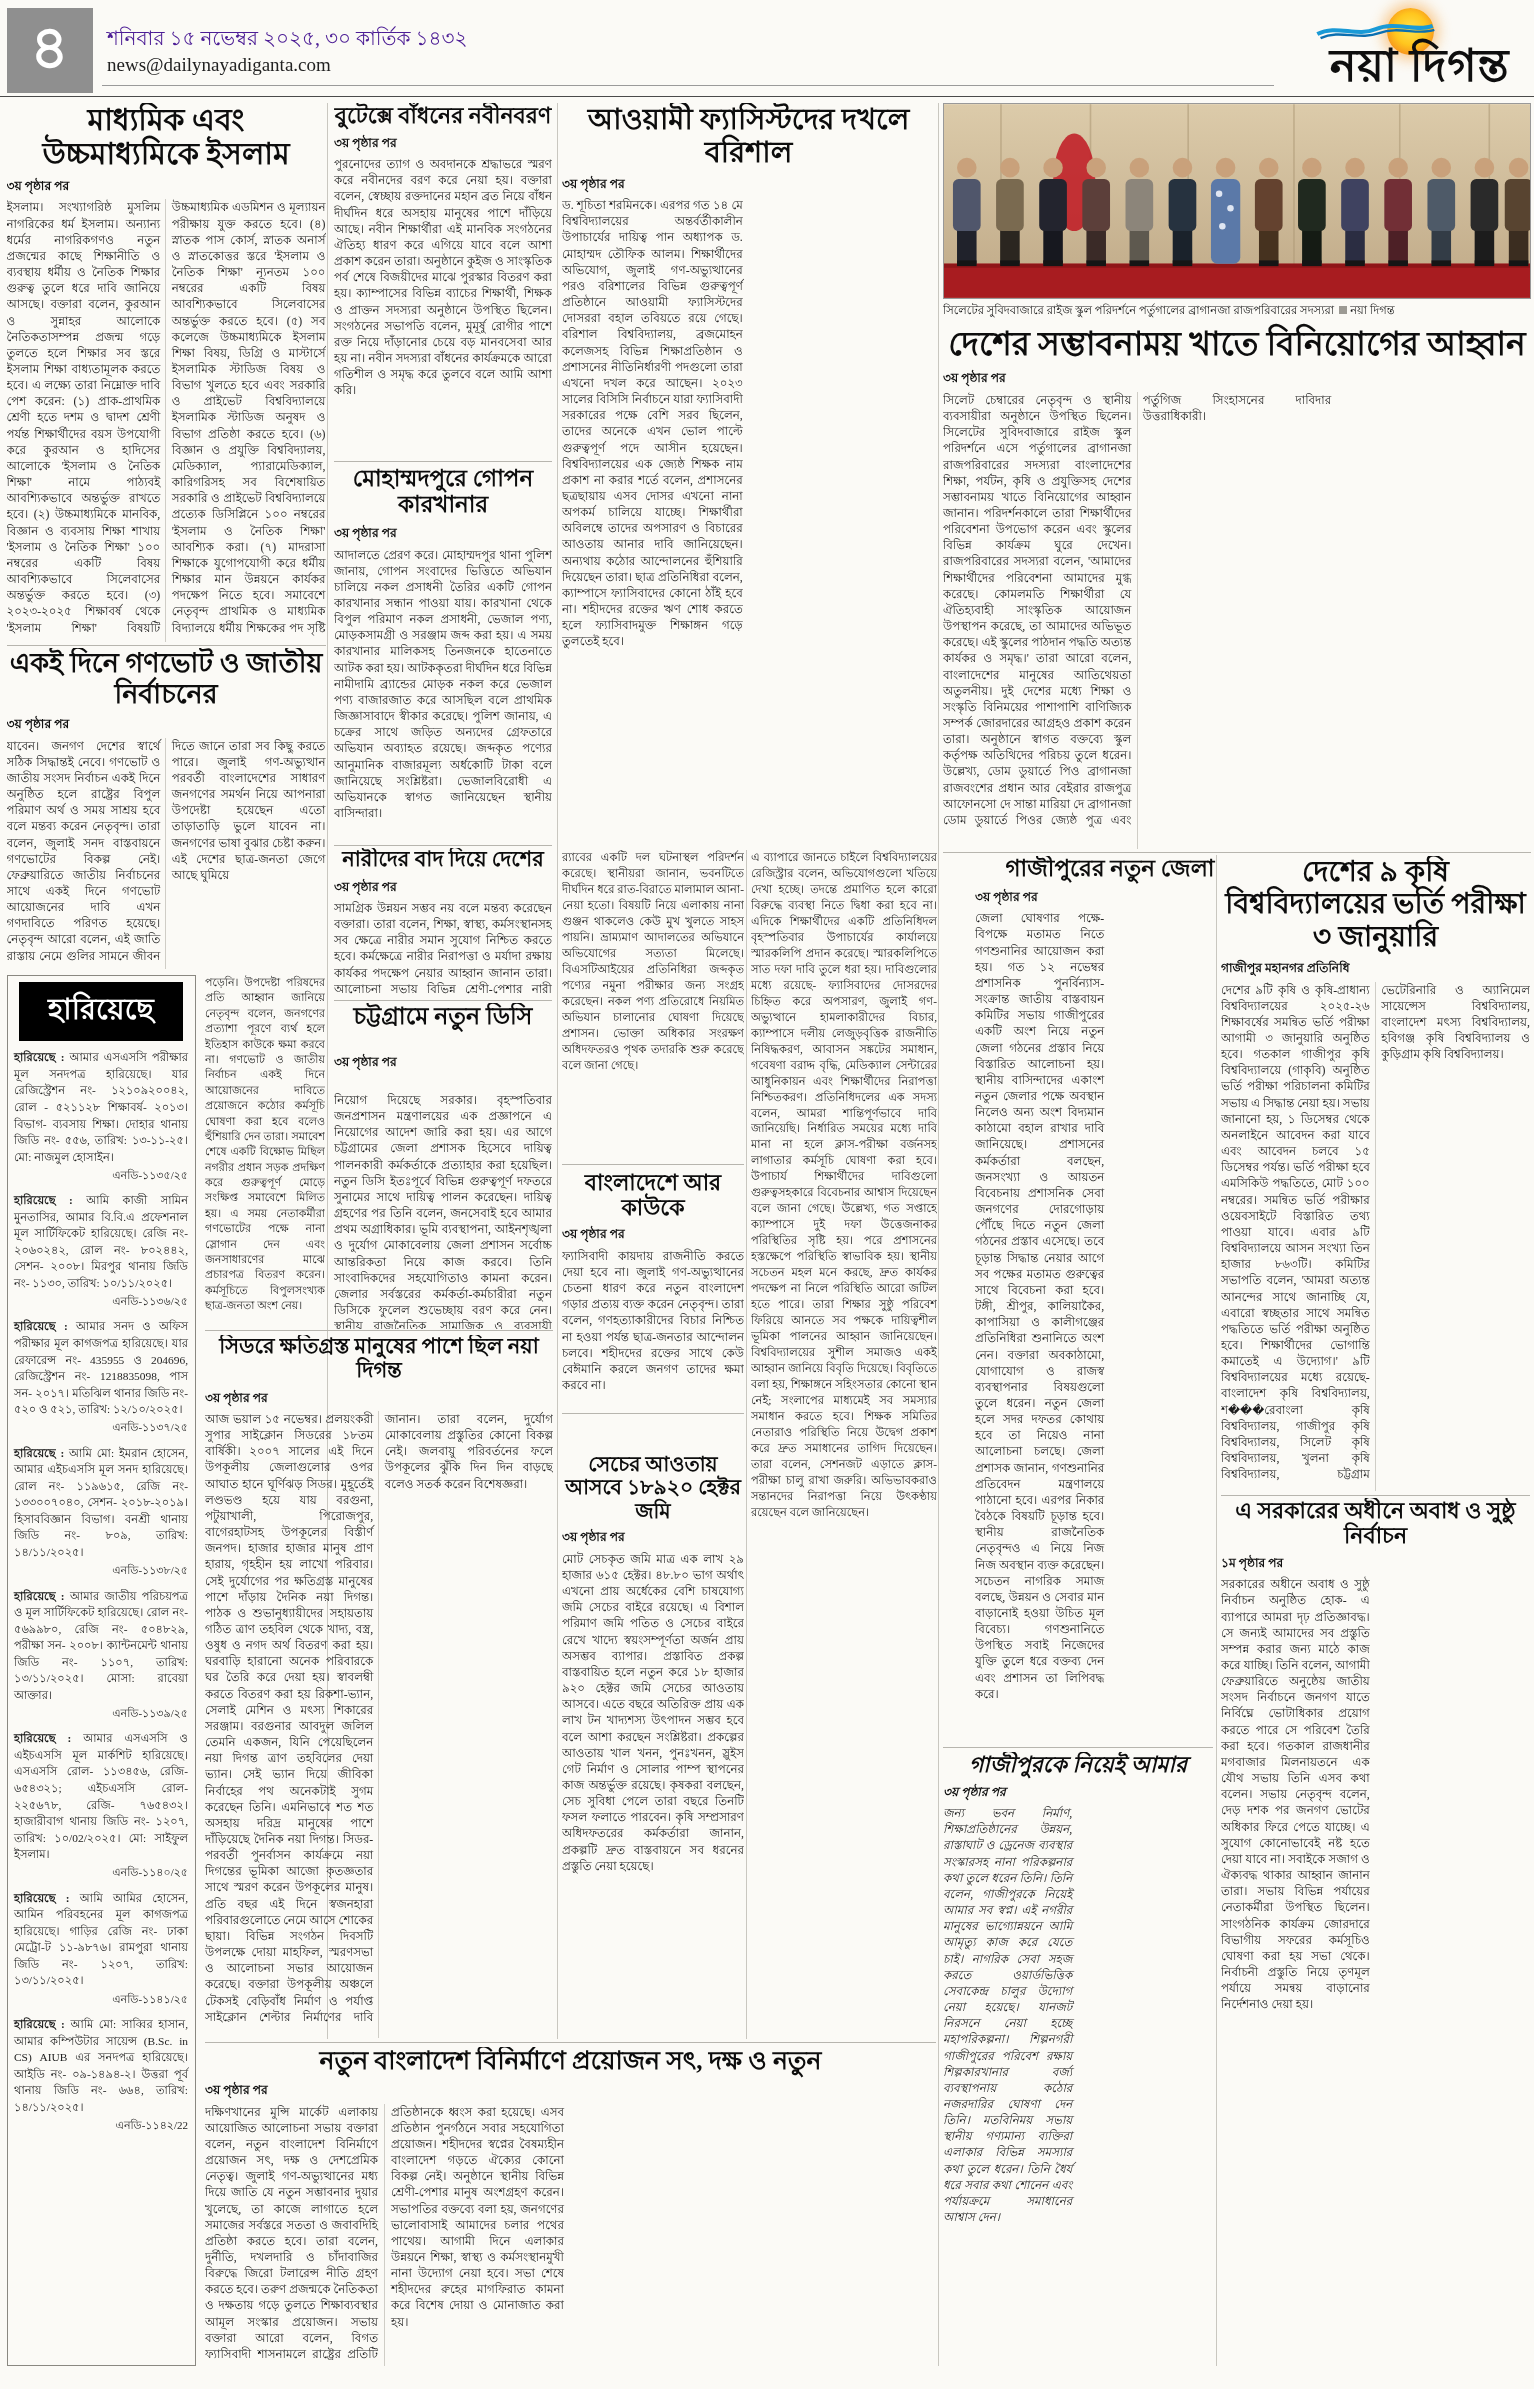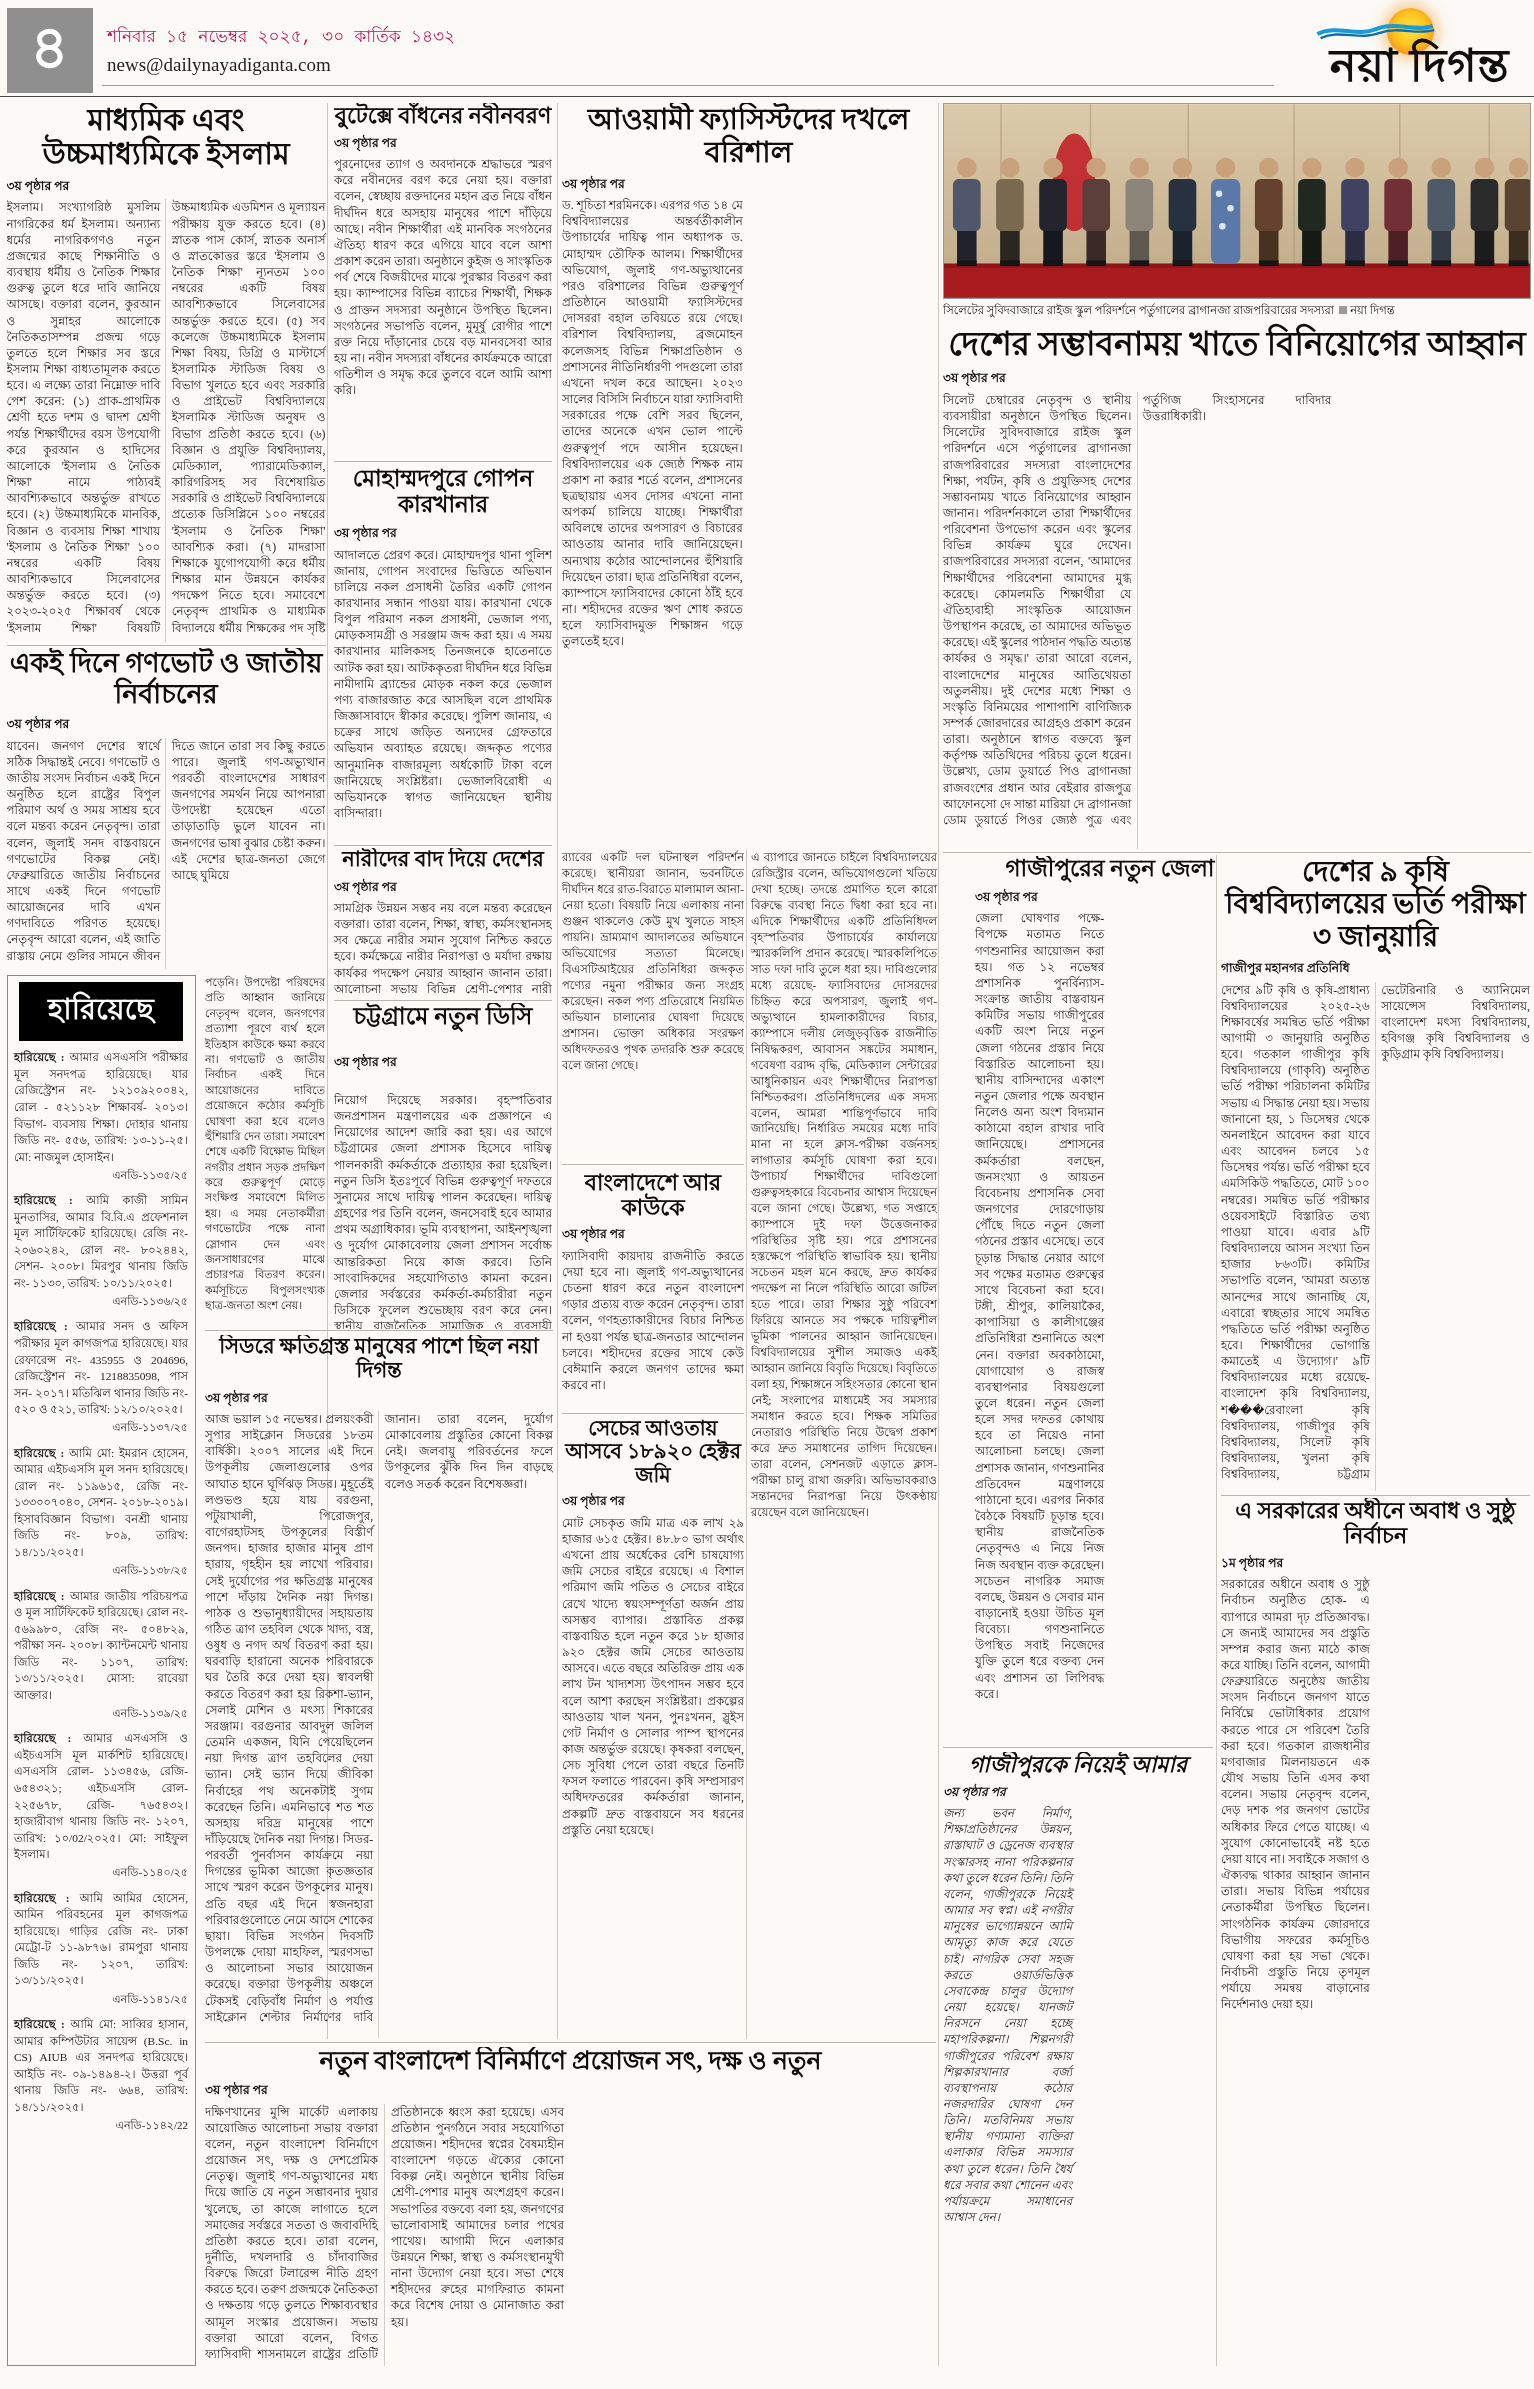--- a/index.html
+++ b/index.html
@@ -2,21 +2,21 @@
 <html style="font-size:13px"><head>
 <meta charset="utf-8">
 <style>
   html,body{margin:0;padding:0;background:#e8e6e0;}
   #paper{position:relative;width:1535px;height:2389px;background:#fbfaf6;margin:0 auto;
          font-family:"Liberation Serif","DejaVu Serif",serif;color:#1c1c1c;overflow:hidden;}
   
   #hdr{position:absolute;left:0;top:0;width:1535px;height:96px;border-bottom:1.6px solid #4a4a4a;background:#fbfaf6;}
   #pagebox{position:absolute;left:6.5px;top:8.1px;width:86px;height:85px;background:#8f8f8f;color:#fff;
            display:flex;align-items:center;justify-content:center;font-size:60px;font-weight:700;}
-  #dateline{position:absolute;left:107px;top:23px;font-size:17px;color:#be185d;font-family:Liberation Mono, monospace;}
+  #dateline{position:absolute;left:107px;top:23px;font-size:20px;color:#4c1d95;}
   #email{position:absolute;left:107px;top:54px;font-size:19px;color:#222;}
   #emailrule{position:absolute;left:102px;top:85px;width:1172px;height:0.8px;background:#9a9a9a;}
   #logo{position:absolute;left:1309px;top:3.3px;width:221px;height:85px;}
   #logo .sun{position:absolute;left:78px;top:4.9px;width:47px;height:47px;border-radius:50%;
              background:radial-gradient(circle at 50% 45%,#ffe24a 0%,#ffc61e 45%,#f7941d 75%,rgba(247,148,29,0) 100%);
              box-shadow:0 0 13px 4.9px rgba(247,148,29,.45);}
   #logo .wave{position:absolute;left:4.9px;top:18px;}
   #logo .word{position:absolute;left:0;top:28px;width:221px;text-align:center;font-size:45px;font-weight:700;color:#0e0e0e;
               font-family:"Liberation Serif","DejaVu Serif",serif;letter-spacing:0.8px;white-space:nowrap;}
   
@@ -272,21 +272,21 @@
 
   <div class="art" style="left:562px;top:850px;width:182px;height:562px;">
     <div class="contbd" style="position:static;height:309px;overflow:hidden;">র‍্যাবের একটি দল ঘটনাস্থল পরিদর্শন করেছে। স্থানীয়রা জানান, ভবনটিতে দীর্ঘদিন ধরে রাত-বিরাতে মালামাল আনা-নেয়া হতো। বিষয়টি নিয়ে এলাকায় নানা গুঞ্জন থাকলেও কেউ মুখ খুলতে সাহস পায়নি। ভ্রাম্যমাণ আদালতের অভিযানে অভিযোগের সত্যতা মিলেছে। বিএসটিআইয়ের প্রতিনিধিরা জব্দকৃত পণ্যের নমুনা পরীক্ষার জন্য সংগ্রহ করেছেন। নকল পণ্য প্রতিরোধে নিয়মিত অভিযান চালানোর ঘোষণা দিয়েছে প্রশাসন। ভোক্তা অধিকার সংরক্ষণ অধিদফতরও পৃথক তদারকি শুরু করেছে বলে জানা গেছে।</div>
     <div class="hline" style="position:static;margin:4.9px 0;"></div>
     <div class="hl" style="font-size:22px;">বাংলাদেশে আর কাউকে</div>
     <div class="kick">৩য় পৃষ্ঠার পর</div>
     <div class="bd">ফ্যাসিবাদী কায়দায় রাজনীতি করতে দেয়া হবে না। জুলাই গণ-অভ্যুত্থানের চেতনা ধারণ করে নতুন বাংলাদেশ গড়ার প্রত্যয় ব্যক্ত করেন নেতৃবৃন্দ। তারা বলেন, গণহত্যাকারীদের বিচার নিশ্চিত না হওয়া পর্যন্ত ছাত্র-জনতার আন্দোলন চলবে। শহীদদের রক্তের সাথে কেউ বেঈমানি করলে জনগণ তাদের ক্ষমা করবে না।</div>
   </div>
 
   <div class="art" style="left:562px;top:1417px;width:182px;height:622px;">
-    <div class="hl" style="font-size:20.4px;">সেচের আওতায় আসবে ১৮৯২০ হেক্টর জমি</div>
+    <div class="hl" style="font-size:20.4px;margin-top:36px;">সেচের আওতায় আসবে ১৮৯২০ হেক্টর জমি</div>
     <div class="kick">৩য় পৃষ্ঠার পর</div>
     <div class="bd">মোট সেচকৃত জমি মাত্র এক লাখ ২৯ হাজার ৬১৫ হেক্টর। ৪৮.৮০ ভাগ অর্থাৎ এখনো প্রায় অর্ধেকের বেশি চাষযোগ্য জমি সেচের বাইরে রয়েছে। এ বিশাল পরিমাণ জমি পতিত ও সেচের বাইরে রেখে খাদ্যে স্বয়ংসম্পূর্ণতা অর্জন প্রায় অসম্ভব ব্যাপার। প্রস্তাবিত প্রকল্প বাস্তবায়িত হলে নতুন করে ১৮ হাজার ৯২০ হেক্টর জমি সেচের আওতায় আসবে। এতে বছরে অতিরিক্ত প্রায় এক লাখ টন খাদ্যশস্য উৎপাদন সম্ভব হবে বলে আশা করছেন সংশ্লিষ্টরা। প্রকল্পের আওতায় খাল খনন, পুনঃখনন, স্লুইস গেট নির্মাণ ও সোলার পাম্প স্থাপনের কাজ অন্তর্ভুক্ত রয়েছে। কৃষকরা বলছেন, সেচ সুবিধা পেলে তারা বছরে তিনটি ফসল ফলাতে পারবেন। কৃষি সম্প্রসারণ অধিদফতরের কর্মকর্তারা জানান, প্রকল্পটি দ্রুত বাস্তবায়নে সব ধরনের প্রস্তুতি নেয়া হয়েছে।</div>
   </div>
 
   <div class="contbd" style="left:751px;top:850px;width:186px;height:1189px;">এ ব্যাপারে জানতে চাইলে বিশ্ববিদ্যালয়ের রেজিস্ট্রার বলেন, অভিযোগগুলো খতিয়ে দেখা হচ্ছে। তদন্তে প্রমাণিত হলে কারো বিরুদ্ধে ব্যবস্থা নিতে দ্বিধা করা হবে না। এদিকে শিক্ষার্থীদের একটি প্রতিনিধিদল বৃহস্পতিবার উপাচার্যের কার্যালয়ে স্মারকলিপি প্রদান করেছে। স্মারকলিপিতে সাত দফা দাবি তুলে ধরা হয়। দাবিগুলোর মধ্যে রয়েছে- ফ্যাসিবাদের দোসরদের চিহ্নিত করে অপসারণ, জুলাই গণ-অভ্যুত্থানে হামলাকারীদের বিচার, ক্যাম্পাসে দলীয় লেজুড়বৃত্তিক রাজনীতি নিষিদ্ধকরণ, আবাসন সঙ্কটের সমাধান, গবেষণা বরাদ্দ বৃদ্ধি, মেডিক্যাল সেন্টারের আধুনিকায়ন এবং শিক্ষার্থীদের নিরাপত্তা নিশ্চিতকরণ। প্রতিনিধিদলের এক সদস্য বলেন, আমরা শান্তিপূর্ণভাবে দাবি জানিয়েছি। নির্ধারিত সময়ের মধ্যে দাবি মানা না হলে ক্লাস-পরীক্ষা বর্জনসহ লাগাতার কর্মসূচি ঘোষণা করা হবে। উপাচার্য শিক্ষার্থীদের দাবিগুলো গুরুত্বসহকারে বিবেচনার আশ্বাস দিয়েছেন বলে জানা গেছে। উল্লেখ্য, গত সপ্তাহে ক্যাম্পাসে দুই দফা উত্তেজনাকর পরিস্থিতির সৃষ্টি হয়। পরে প্রশাসনের হস্তক্ষেপে পরিস্থিতি স্বাভাবিক হয়। স্থানীয় সচেতন মহল মনে করছে, দ্রুত কার্যকর পদক্ষেপ না নিলে পরিস্থিতি আরো জটিল হতে পারে। তারা শিক্ষার সুষ্ঠু পরিবেশ ফিরিয়ে আনতে সব পক্ষকে দায়িত্বশীল ভূমিকা পালনের আহ্বান জানিয়েছেন। বিশ্ববিদ্যালয়ের সুশীল সমাজও একই আহ্বান জানিয়ে বিবৃতি দিয়েছে। বিবৃতিতে বলা হয়, শিক্ষাঙ্গনে সহিংসতার কোনো স্থান নেই; সংলাপের মাধ্যমেই সব সমস্যার সমাধান করতে হবে। শিক্ষক সমিতির নেতারাও পরিস্থিতি নিয়ে উদ্বেগ প্রকাশ করে দ্রুত সমাধানের তাগিদ দিয়েছেন। তারা বলেন, সেশনজট এড়াতে ক্লাস-পরীক্ষা চালু রাখা জরুরি। অভিভাবকরাও সন্তানদের নিরাপত্তা নিয়ে উৎকণ্ঠায় রয়েছেন বলে জানিয়েছেন।</div>
 
   <div class="art" style="left:943px;top:856px;width:270px;height:887px;margin-left:32px;">
     <div class="hl" style="font-size:23px;">গাজীপুরের নতুন জেলা</div>
     <div class="kick">৩য় পৃষ্ঠার পর</div>
     <div class="bd c2">জেলা ঘোষণার পক্ষে-বিপক্ষে মতামত নিতে গণশুনানির আয়োজন করা হয়। গত ১২ নভেম্বর প্রশাসনিক পুনর্বিন্যাস-সংক্রান্ত জাতীয় বাস্তবায়ন কমিটির সভায় গাজীপুরের একটি অংশ নিয়ে নতুন জেলা গঠনের প্রস্তাব নিয়ে বিস্তারিত আলোচনা হয়। স্থানীয় বাসিন্দাদের একাংশ নতুন জেলার পক্ষে অবস্থান নিলেও অন্য অংশ বিদ্যমান কাঠামো বহাল রাখার দাবি জানিয়েছে। প্রশাসনের কর্মকর্তারা বলছেন, জনসংখ্যা ও আয়তন বিবেচনায় প্রশাসনিক সেবা জনগণের দোরগোড়ায় পৌঁছে দিতে নতুন জেলা গঠনের প্রস্তাব এসেছে। তবে চূড়ান্ত সিদ্ধান্ত নেয়ার আগে সব পক্ষের মতামত গুরুত্বের সাথে বিবেচনা করা হবে। টঙ্গী, শ্রীপুর, কালিয়াকৈর, কাপাসিয়া ও কালীগঞ্জের প্রতিনিধিরা শুনানিতে অংশ নেন। বক্তারা অবকাঠামো, যোগাযোগ ও রাজস্ব ব্যবস্থাপনার বিষয়গুলো তুলে ধরেন। নতুন জেলা হলে সদর দফতর কোথায় হবে তা নিয়েও নানা আলোচনা চলছে। জেলা প্রশাসক জানান, গণশুনানির প্রতিবেদন মন্ত্রণালয়ে পাঠানো হবে। এরপর নিকার বৈঠকে বিষয়টি চূড়ান্ত হবে। স্থানীয় রাজনৈতিক নেতৃবৃন্দও এ নিয়ে নিজ নিজ অবস্থান ব্যক্ত করেছেন। সচেতন নাগরিক সমাজ বলছে, উন্নয়ন ও সেবার মান বাড়ানোই হওয়া উচিত মূল বিবেচ্য। গণশুনানিতে উপস্থিত সবাই নিজেদের যুক্তি তুলে ধরে বক্তব্য দেন এবং প্রশাসন তা লিপিবদ্ধ করে।</div>

